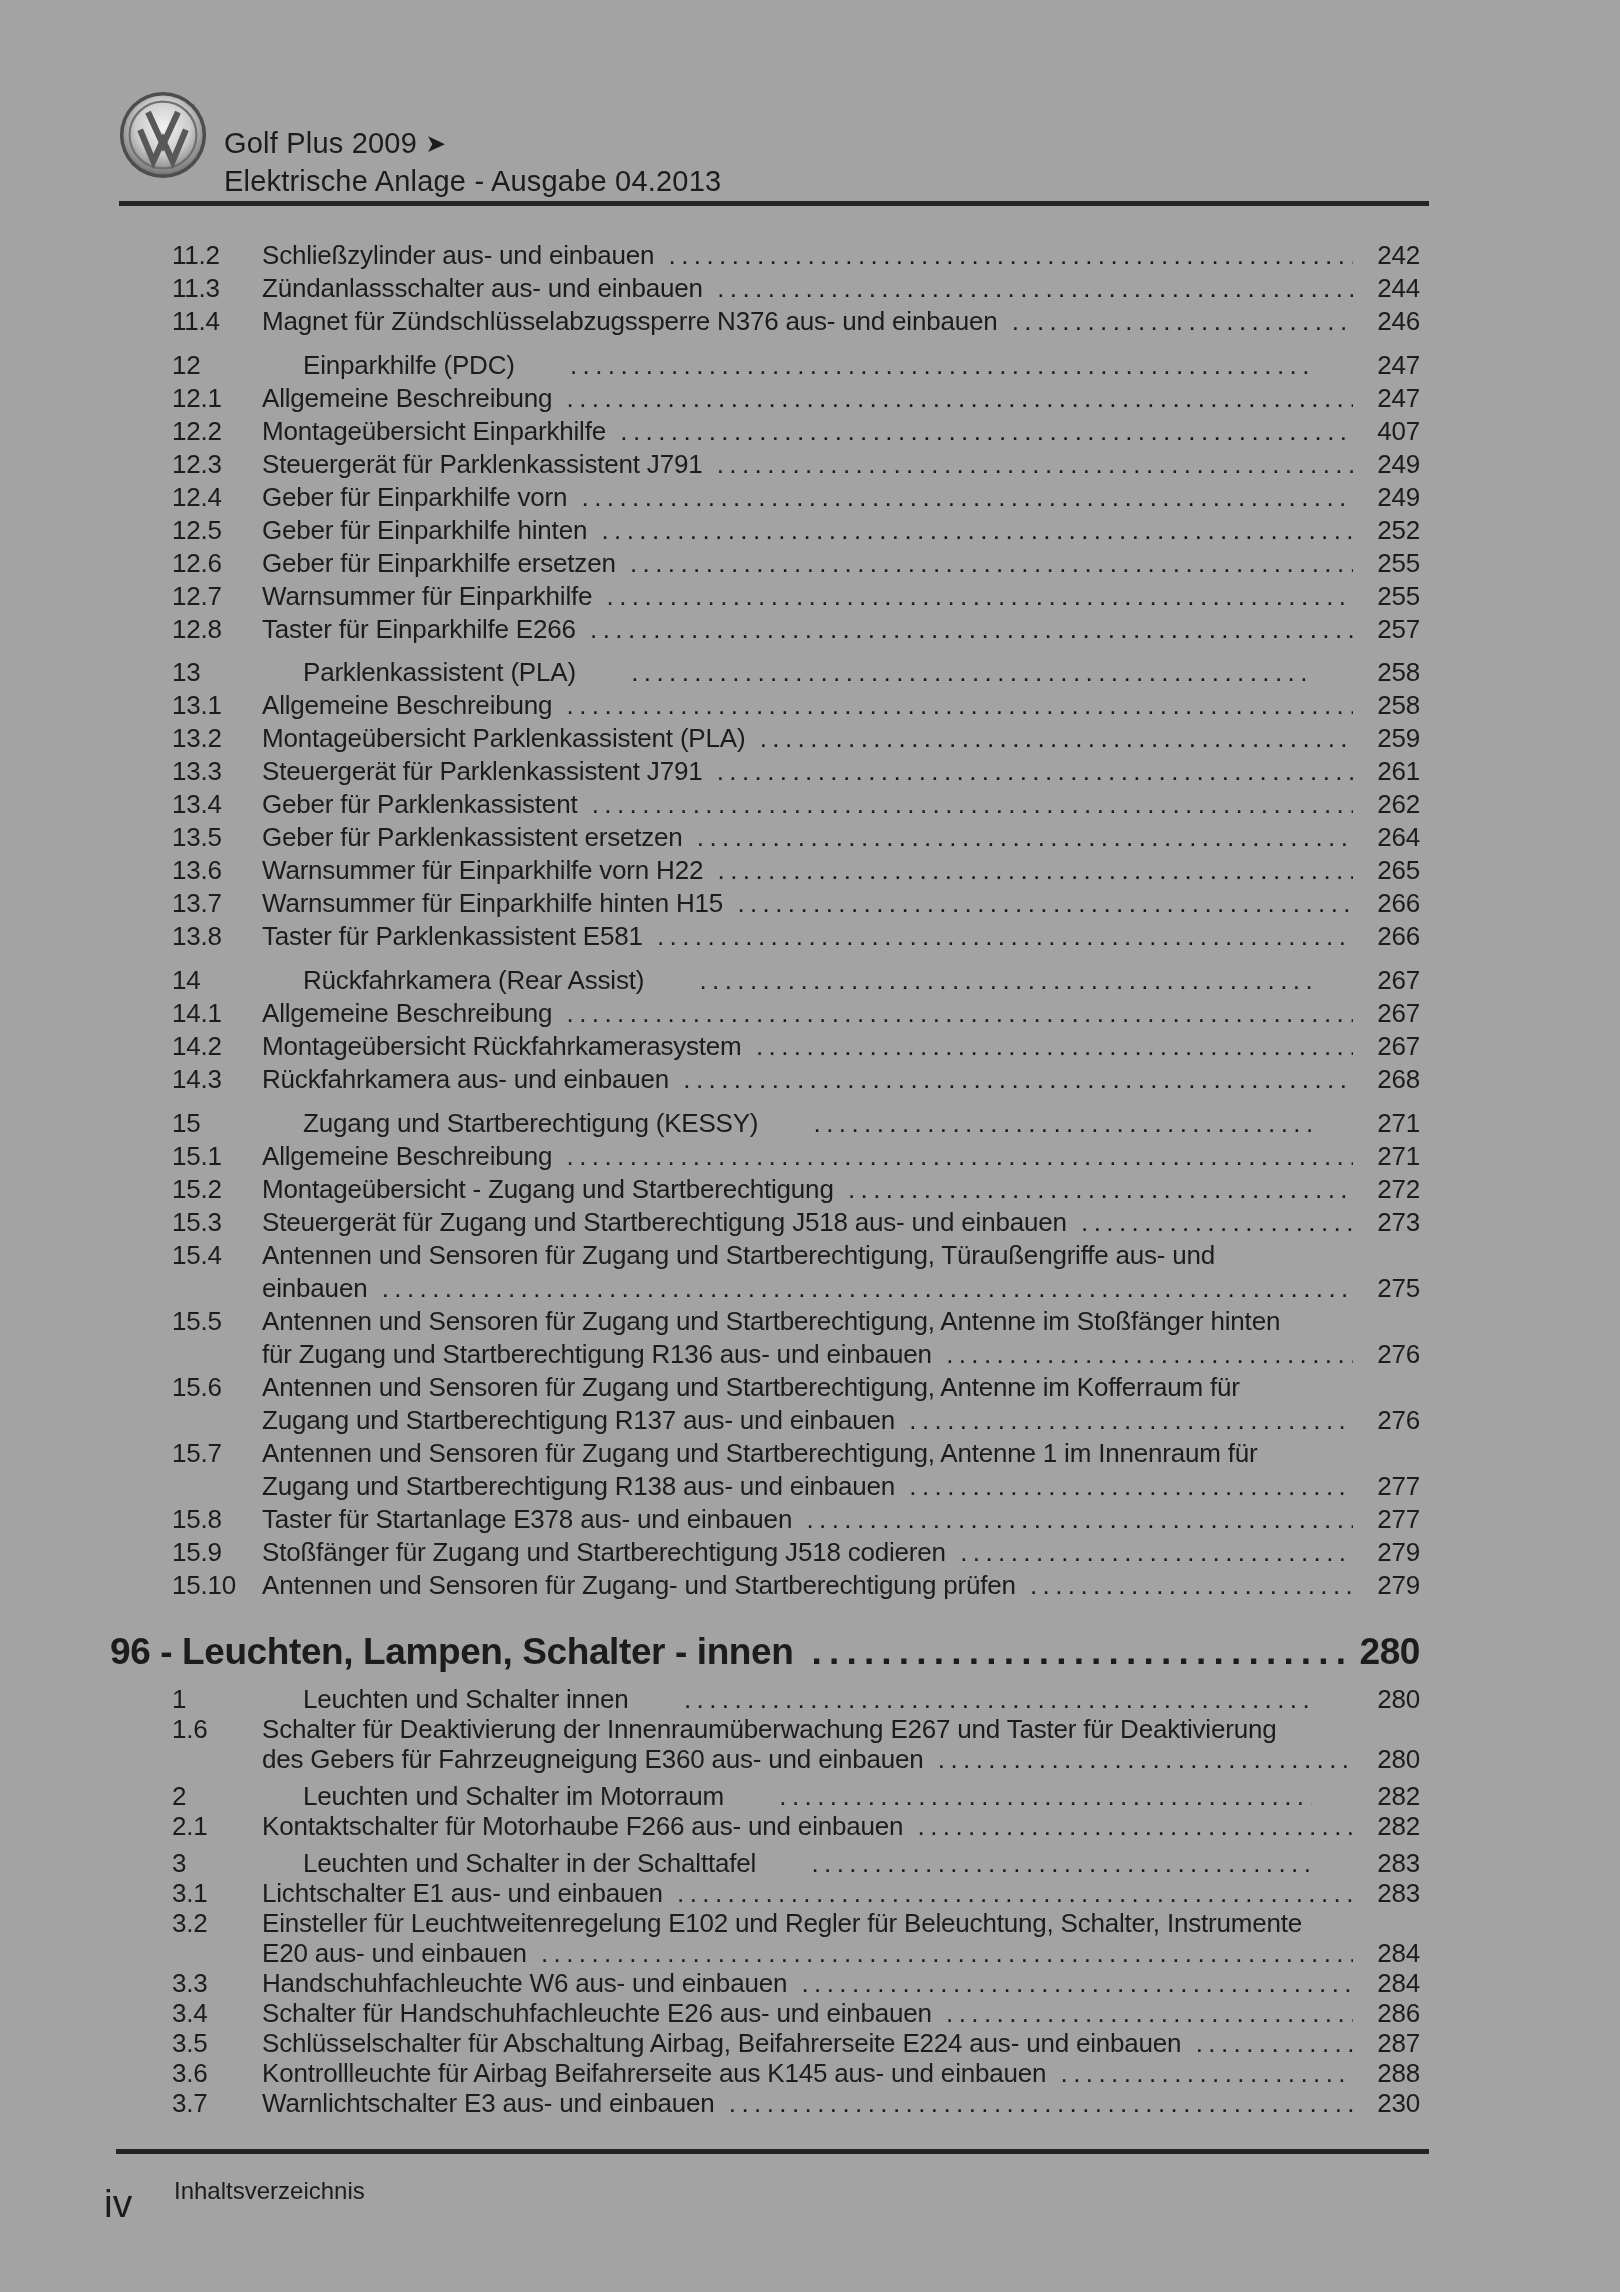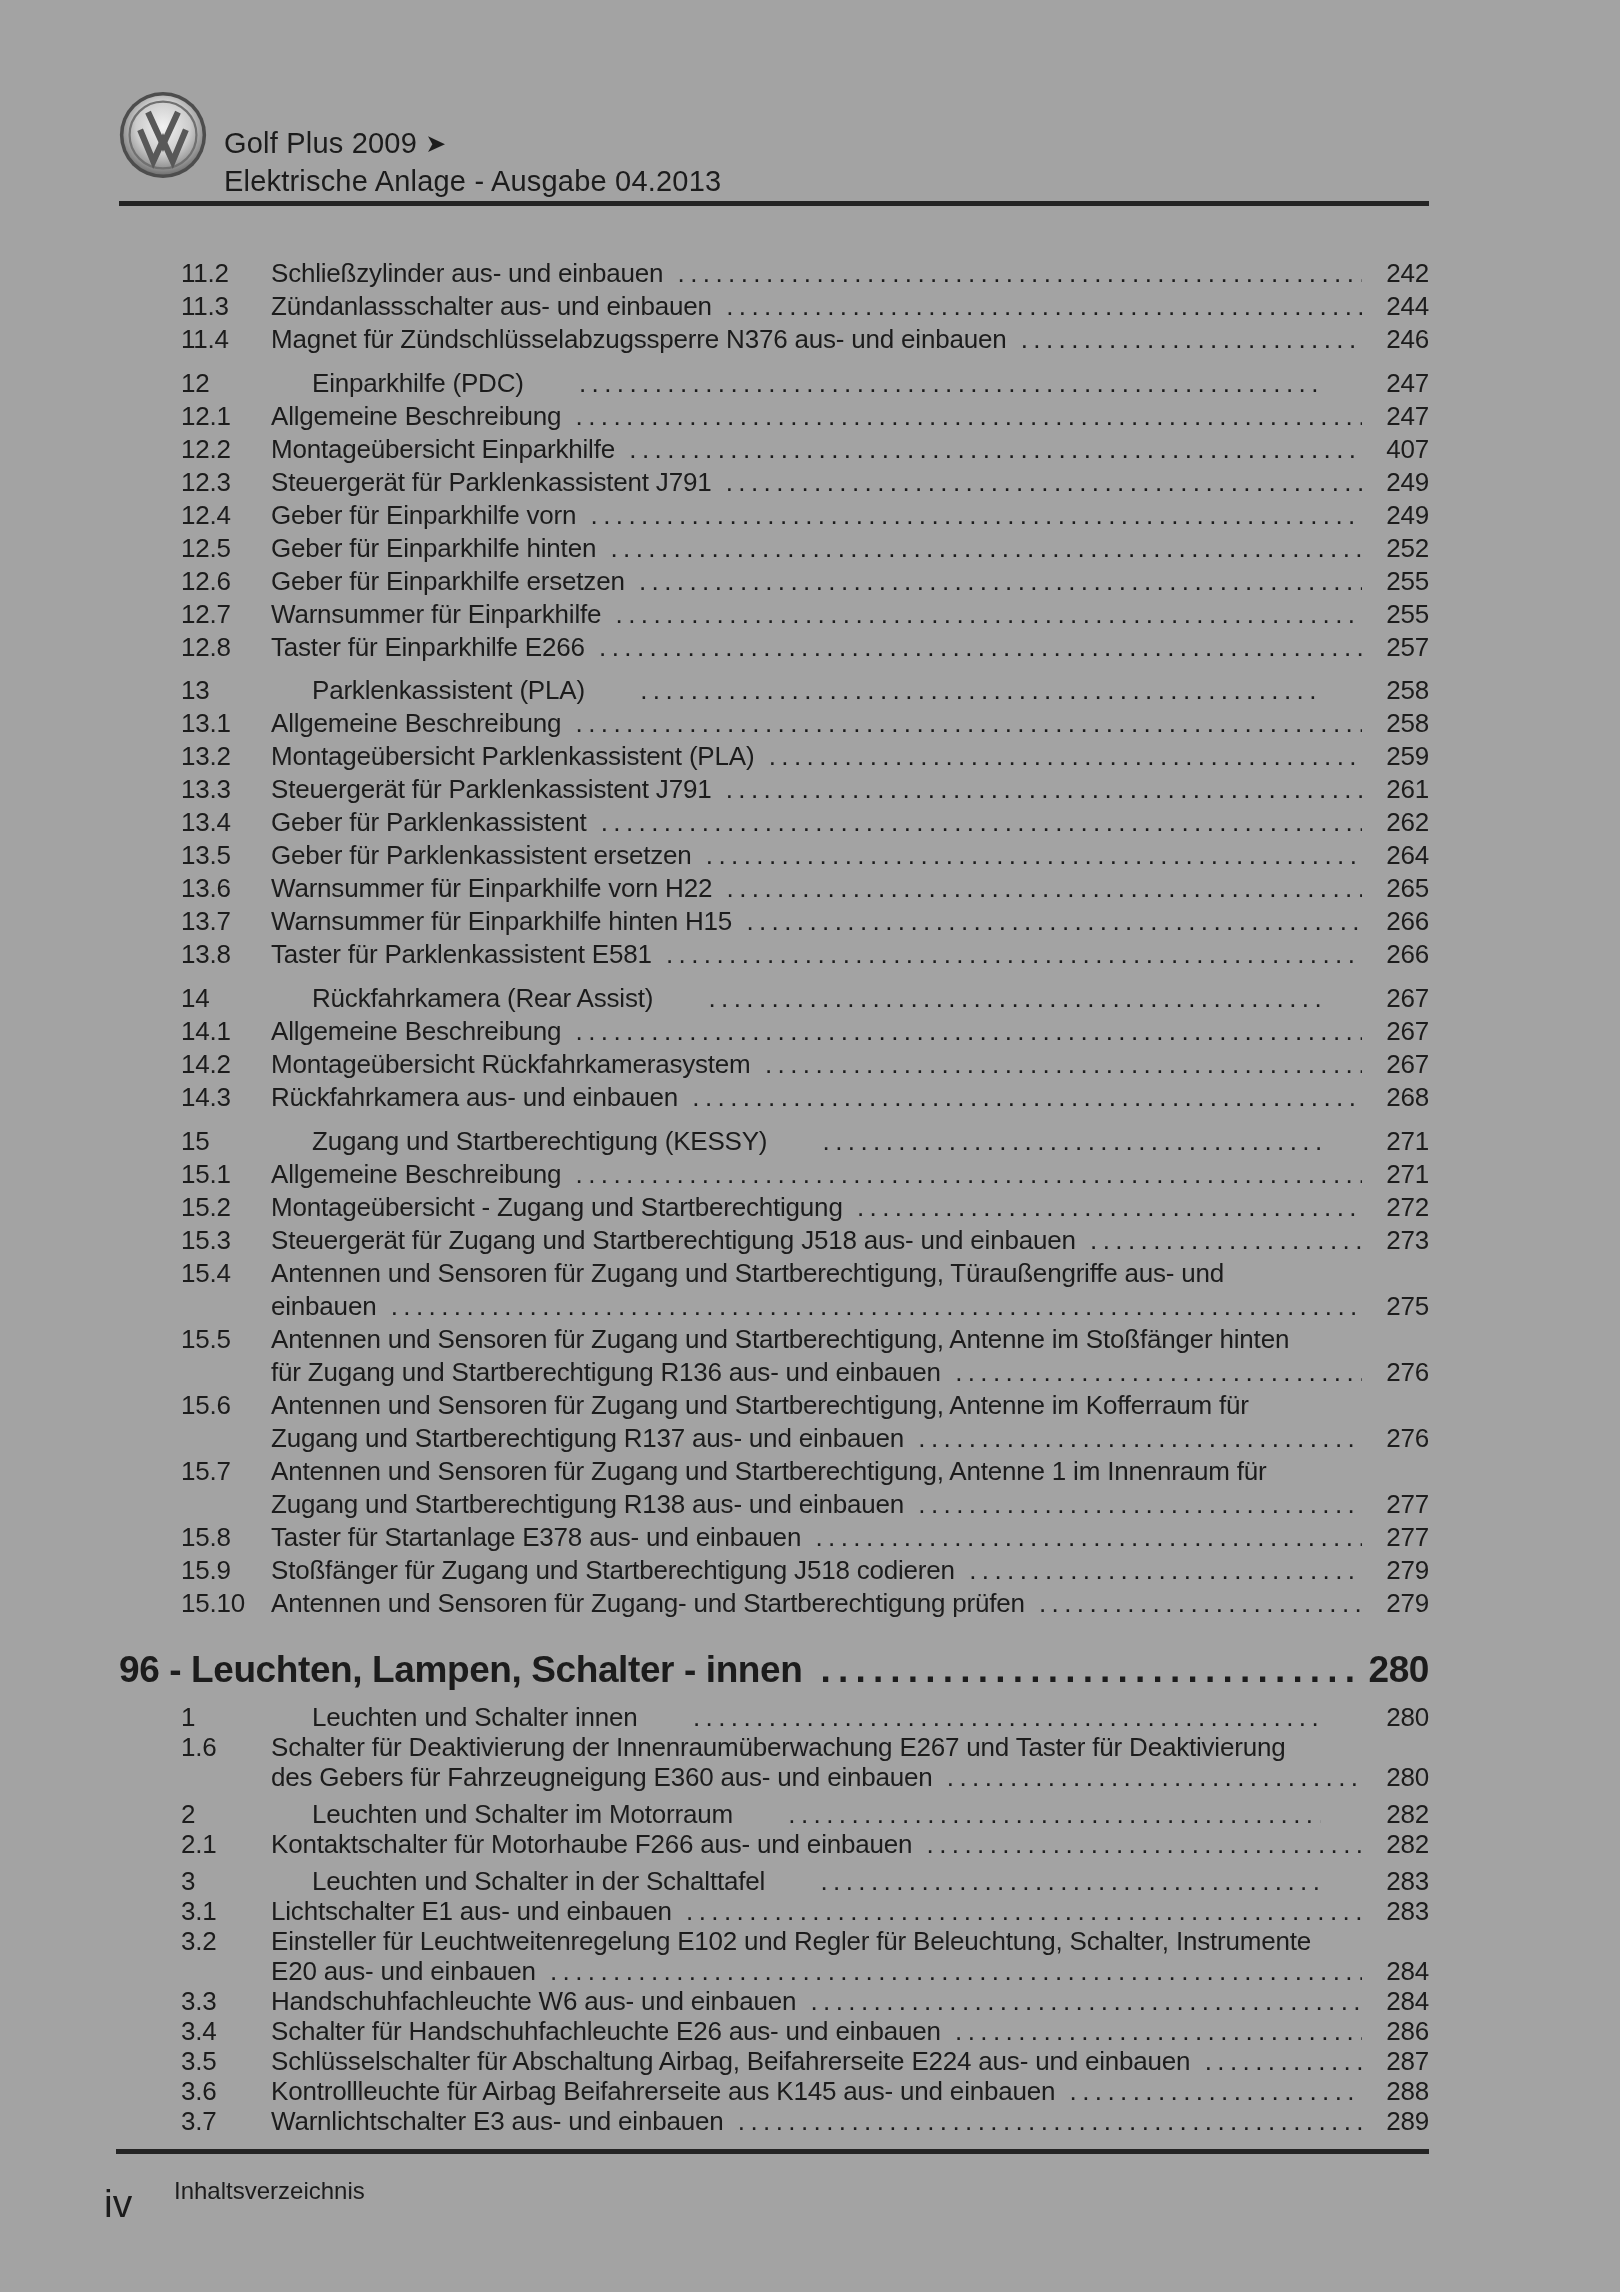--- a/index.html
+++ b/index.html
@@ -13,21 +13,21 @@
     -webkit-font-smoothing:antialiased;
   }
   
   .logo{position:absolute;left:119px;top:91px;width:88px;height:88px;}
   .hline{position:absolute;left:224px;white-space:nowrap;font-size:29px;line-height:36px;letter-spacing:0.2px;}
   .hline.model{top:125px;}
   .hline.subtitle{top:163px;}
   .arrow{font-size:25px;vertical-align:0.9px;}
   .header-rule{position:absolute;left:119px;top:201px;width:1310px;height:4.5px;background:#242424;}
   
-  .toc{position:absolute;left:181px;top:240px;width:1248px;font-size:26px;letter-spacing:-0.2px;margin-top:18px;}
+  .toc{position:absolute;left:172px;top:240px;width:1248px;font-size:26px;letter-spacing:-0.2px;}
   .row{display:flex;align-items:baseline;height:33px;}
   .p2 .row{height:30px;}
   .row.bold{font-weight:normal;margin-top:10.7px;gap:41px;}
   .p2 .row.bold{margin-top:7.2px;}
   .num{flex:0 0 90px;}
   .txt{flex:0 0 auto;white-space:nowrap;}
   .dots{flex:1 1 auto;min-width:18px;overflow:hidden;white-space:nowrap;margin:0 10.7px 0 14.3px;}
   .dots::after{
     content:"...................................................................................................................................................";
     letter-spacing:5.4px;
@@ -391,21 +391,21 @@
         <div class="row">
           <span class="num">3.6</span>
           <span class="txt">Kontrollleuchte für Airbag Beifahrerseite aus K145 aus- und einbauen</span>
           <span class="dots"></span>
           <span class="pg">288</span>
         </div>
         <div class="row">
           <span class="num">3.7</span>
           <span class="txt">Warnlichtschalter E3 aus- und einbauen</span>
           <span class="dots"></span>
-          <span class="pg">289</span>
+          <span class="pg">230</span>
         </div>
       </div>
   </div>
 
   <div class="footer-rule"></div>
   <div class="footer-roman">iv</div>
   <div class="footer-label">Inhaltsverzeichnis</div>
 
 </div>
 

